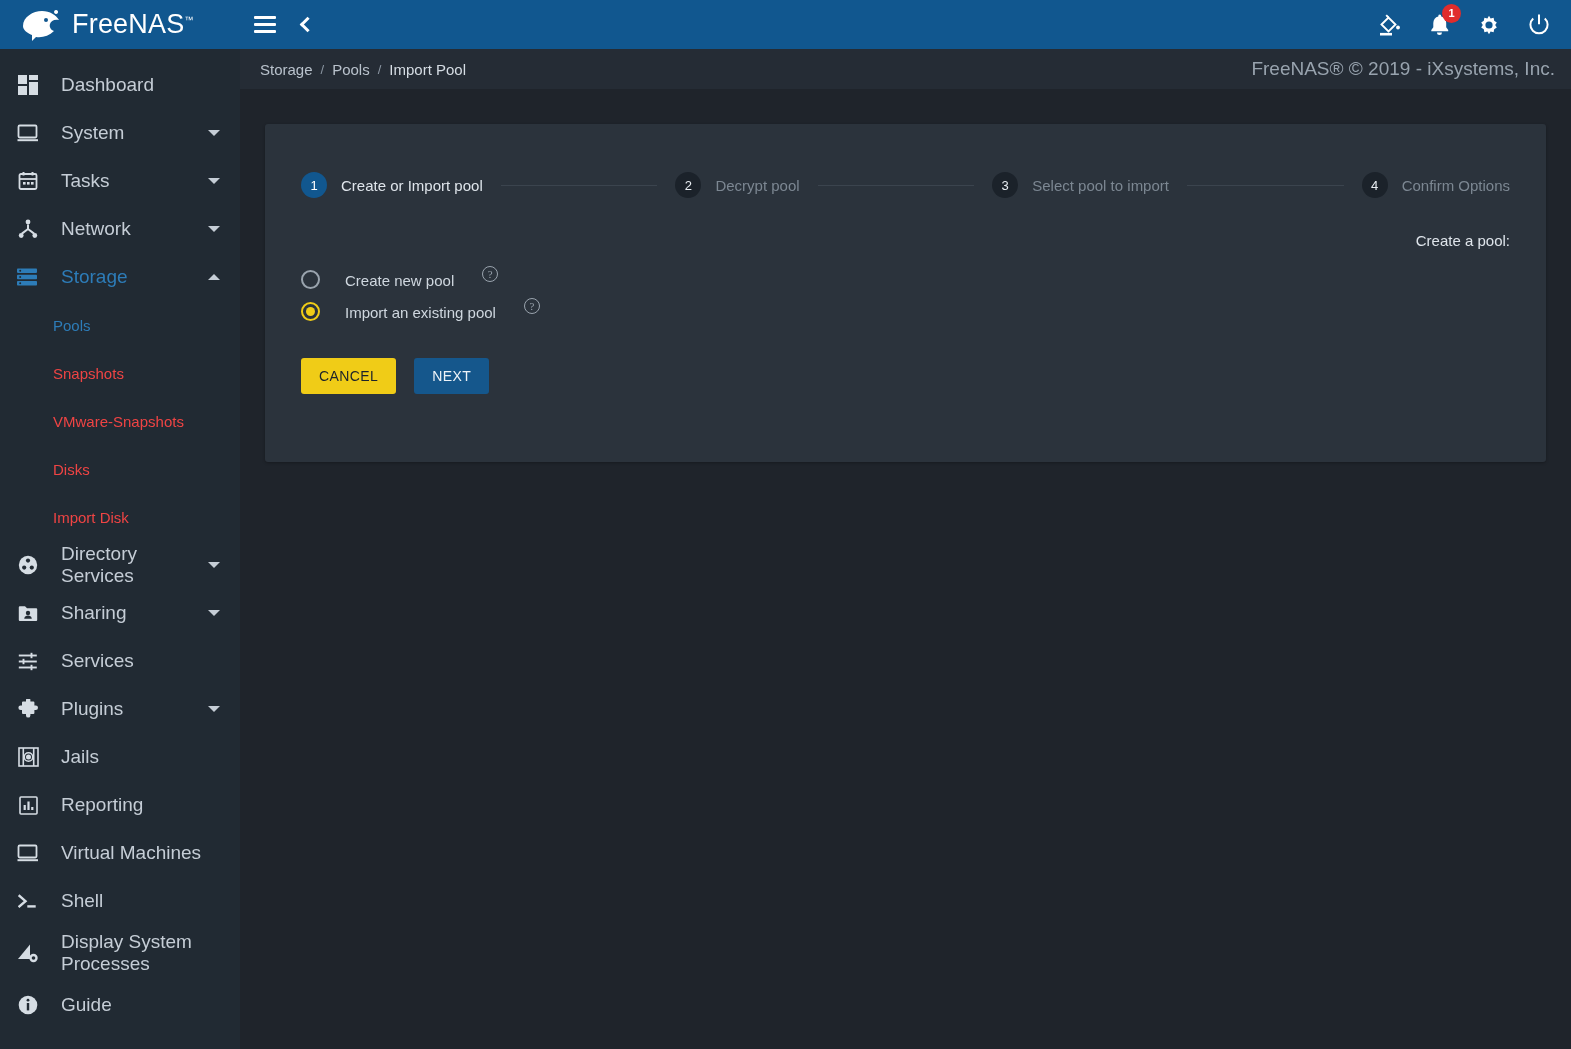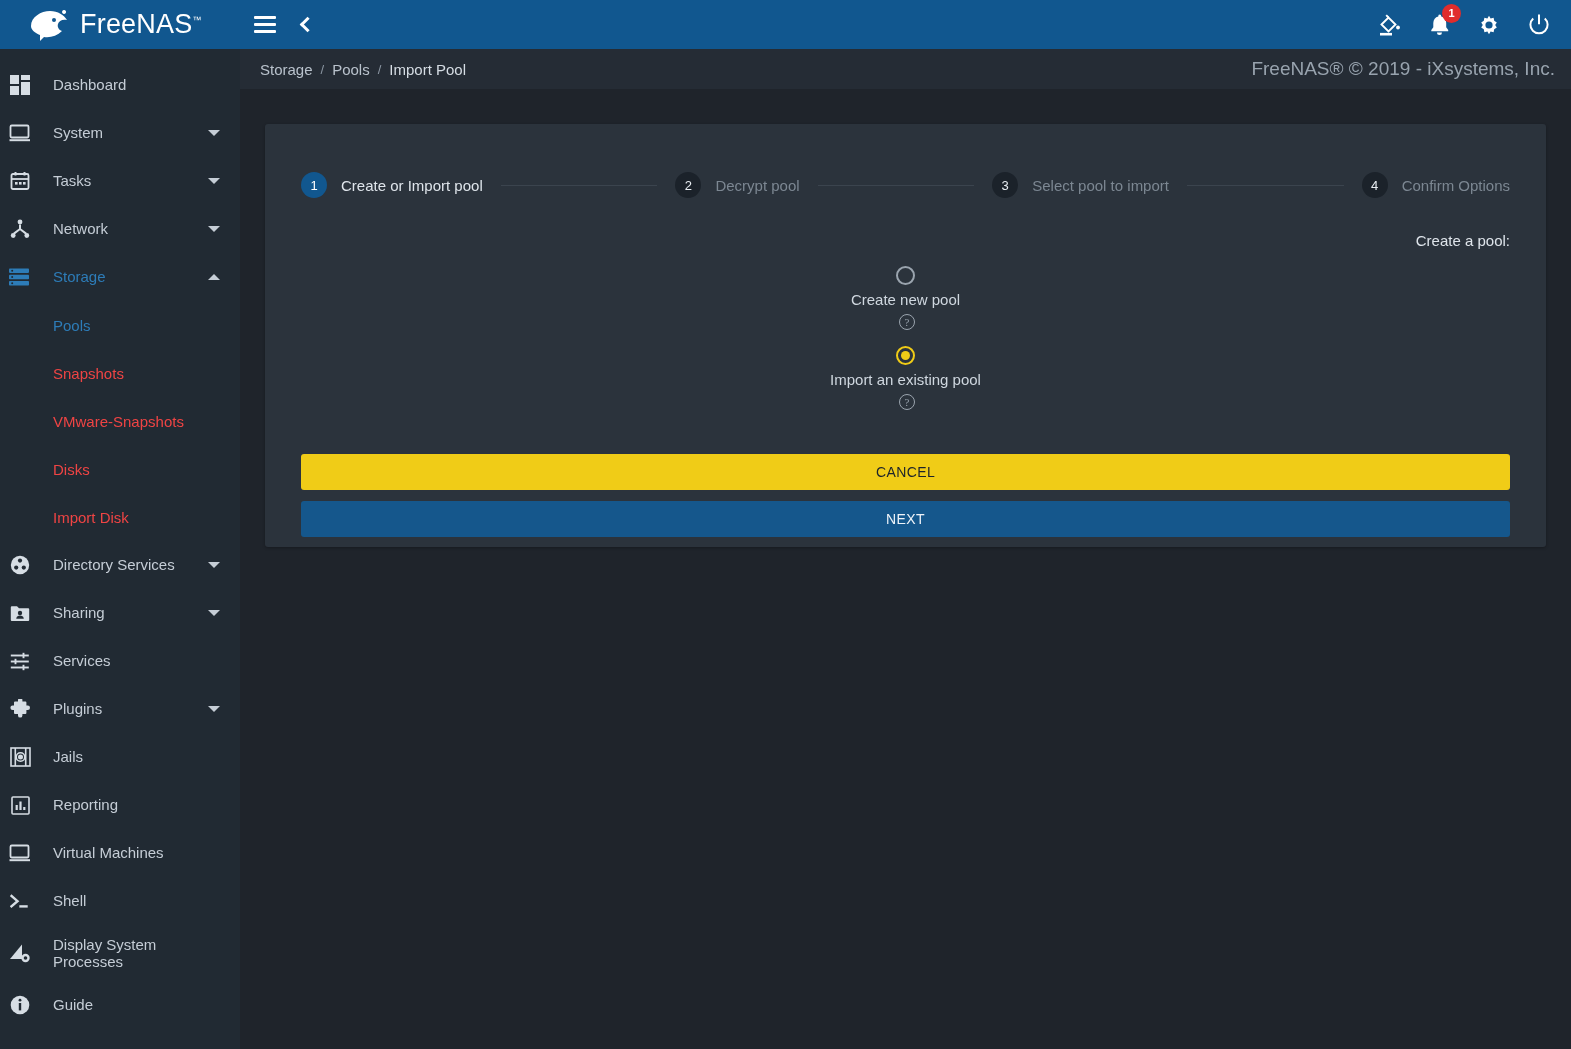--- a/index.html
+++ b/index.html
@@ -21,21 +21,21 @@
     height: 1049px;
     background: #212a33;
     overflow: hidden;
     position: relative;
   }
   .brand {
     height: 49px;
     background: #11578f;
     display: flex;
     align-items: center;
-    padding-left: 28px;
+    padding-left: 20px;
     gap: 10px;
   }
   .brand-logo { width: 42px; height: 34px; flex: 0 0 auto; }
   .brand-text {
     color: #ffffff;
     font-size: 27px;
     letter-spacing: .2px;
     font-weight: 400;
     position: relative;
   }
@@ -43,23 +43,23 @@
     font-size: 9px;
     vertical-align: super;
     color: #ffffff;
   }
 
   .nav { padding-top: 12px; }
   .nav-item {
     display: flex;
     align-items: center;
     height: 48px;
-    padding: 0 16px 0 0;
+    padding: 0 16px 0 8px;
     color: #c5cdd6;
-    font-size: 15px;
+    font-size: 19px;
     cursor: pointer;
     position: relative;
   }
   .nav-item .ico {
     width: 40px;
     min-width: 40px;
     display: flex;
     align-items: center;
     justify-content: center;
     color: #d6dde4;
@@ -188,25 +188,24 @@
     background: #3b444e;
     margin: 0 18px;
     min-width: 30px;
   }
 
   
   .form { padding: 34px 36px 0 36px; }
   .form-legend { color: #dfe5eb; font-size: 15px; margin-bottom: 17px; text-align: right; }
   .radio-row {
     display: flex;
-    align-items: center;
+    align-items: flex-end;
     margin-bottom: 9px;
-    gap: 6px;
+    gap: 25px;
     cursor: pointer;
-    flex-direction: column;
   }
   .radio {
     width: 19px; height: 19px;
     border-radius: 50%;
     border: 2px solid #9aa4ae;
     flex: 0 0 auto;
     display: flex; align-items: center; justify-content: center;
     background: transparent;
   }
   .radio.checked { border-color: #f0cc17; }
@@ -224,21 +223,21 @@
     color: #9aa4ae;
     font-size: 11px;
     line-height: 1;
     display: flex; align-items: center; justify-content: center;
     margin-left: 3px;
     margin-bottom: 7px;
     cursor: pointer;
     font-family: "Liberation Serif", serif;
   }
 
-  .btn-row { display: flex; gap: 11px; margin-top: 37px; padding-bottom: 10px; flex-direction: column; }
+  .btn-row { display: flex; gap: 18px; margin-top: 37px; padding-bottom: 10px; }
   .btn {
     border: none;
     border-radius: 3px;
     font-size: 14px;
     letter-spacing: .4px;
     padding: 0 18px;
     height: 36px;
     cursor: pointer;
     font-family: "Liberation Sans", sans-serif;
   }

